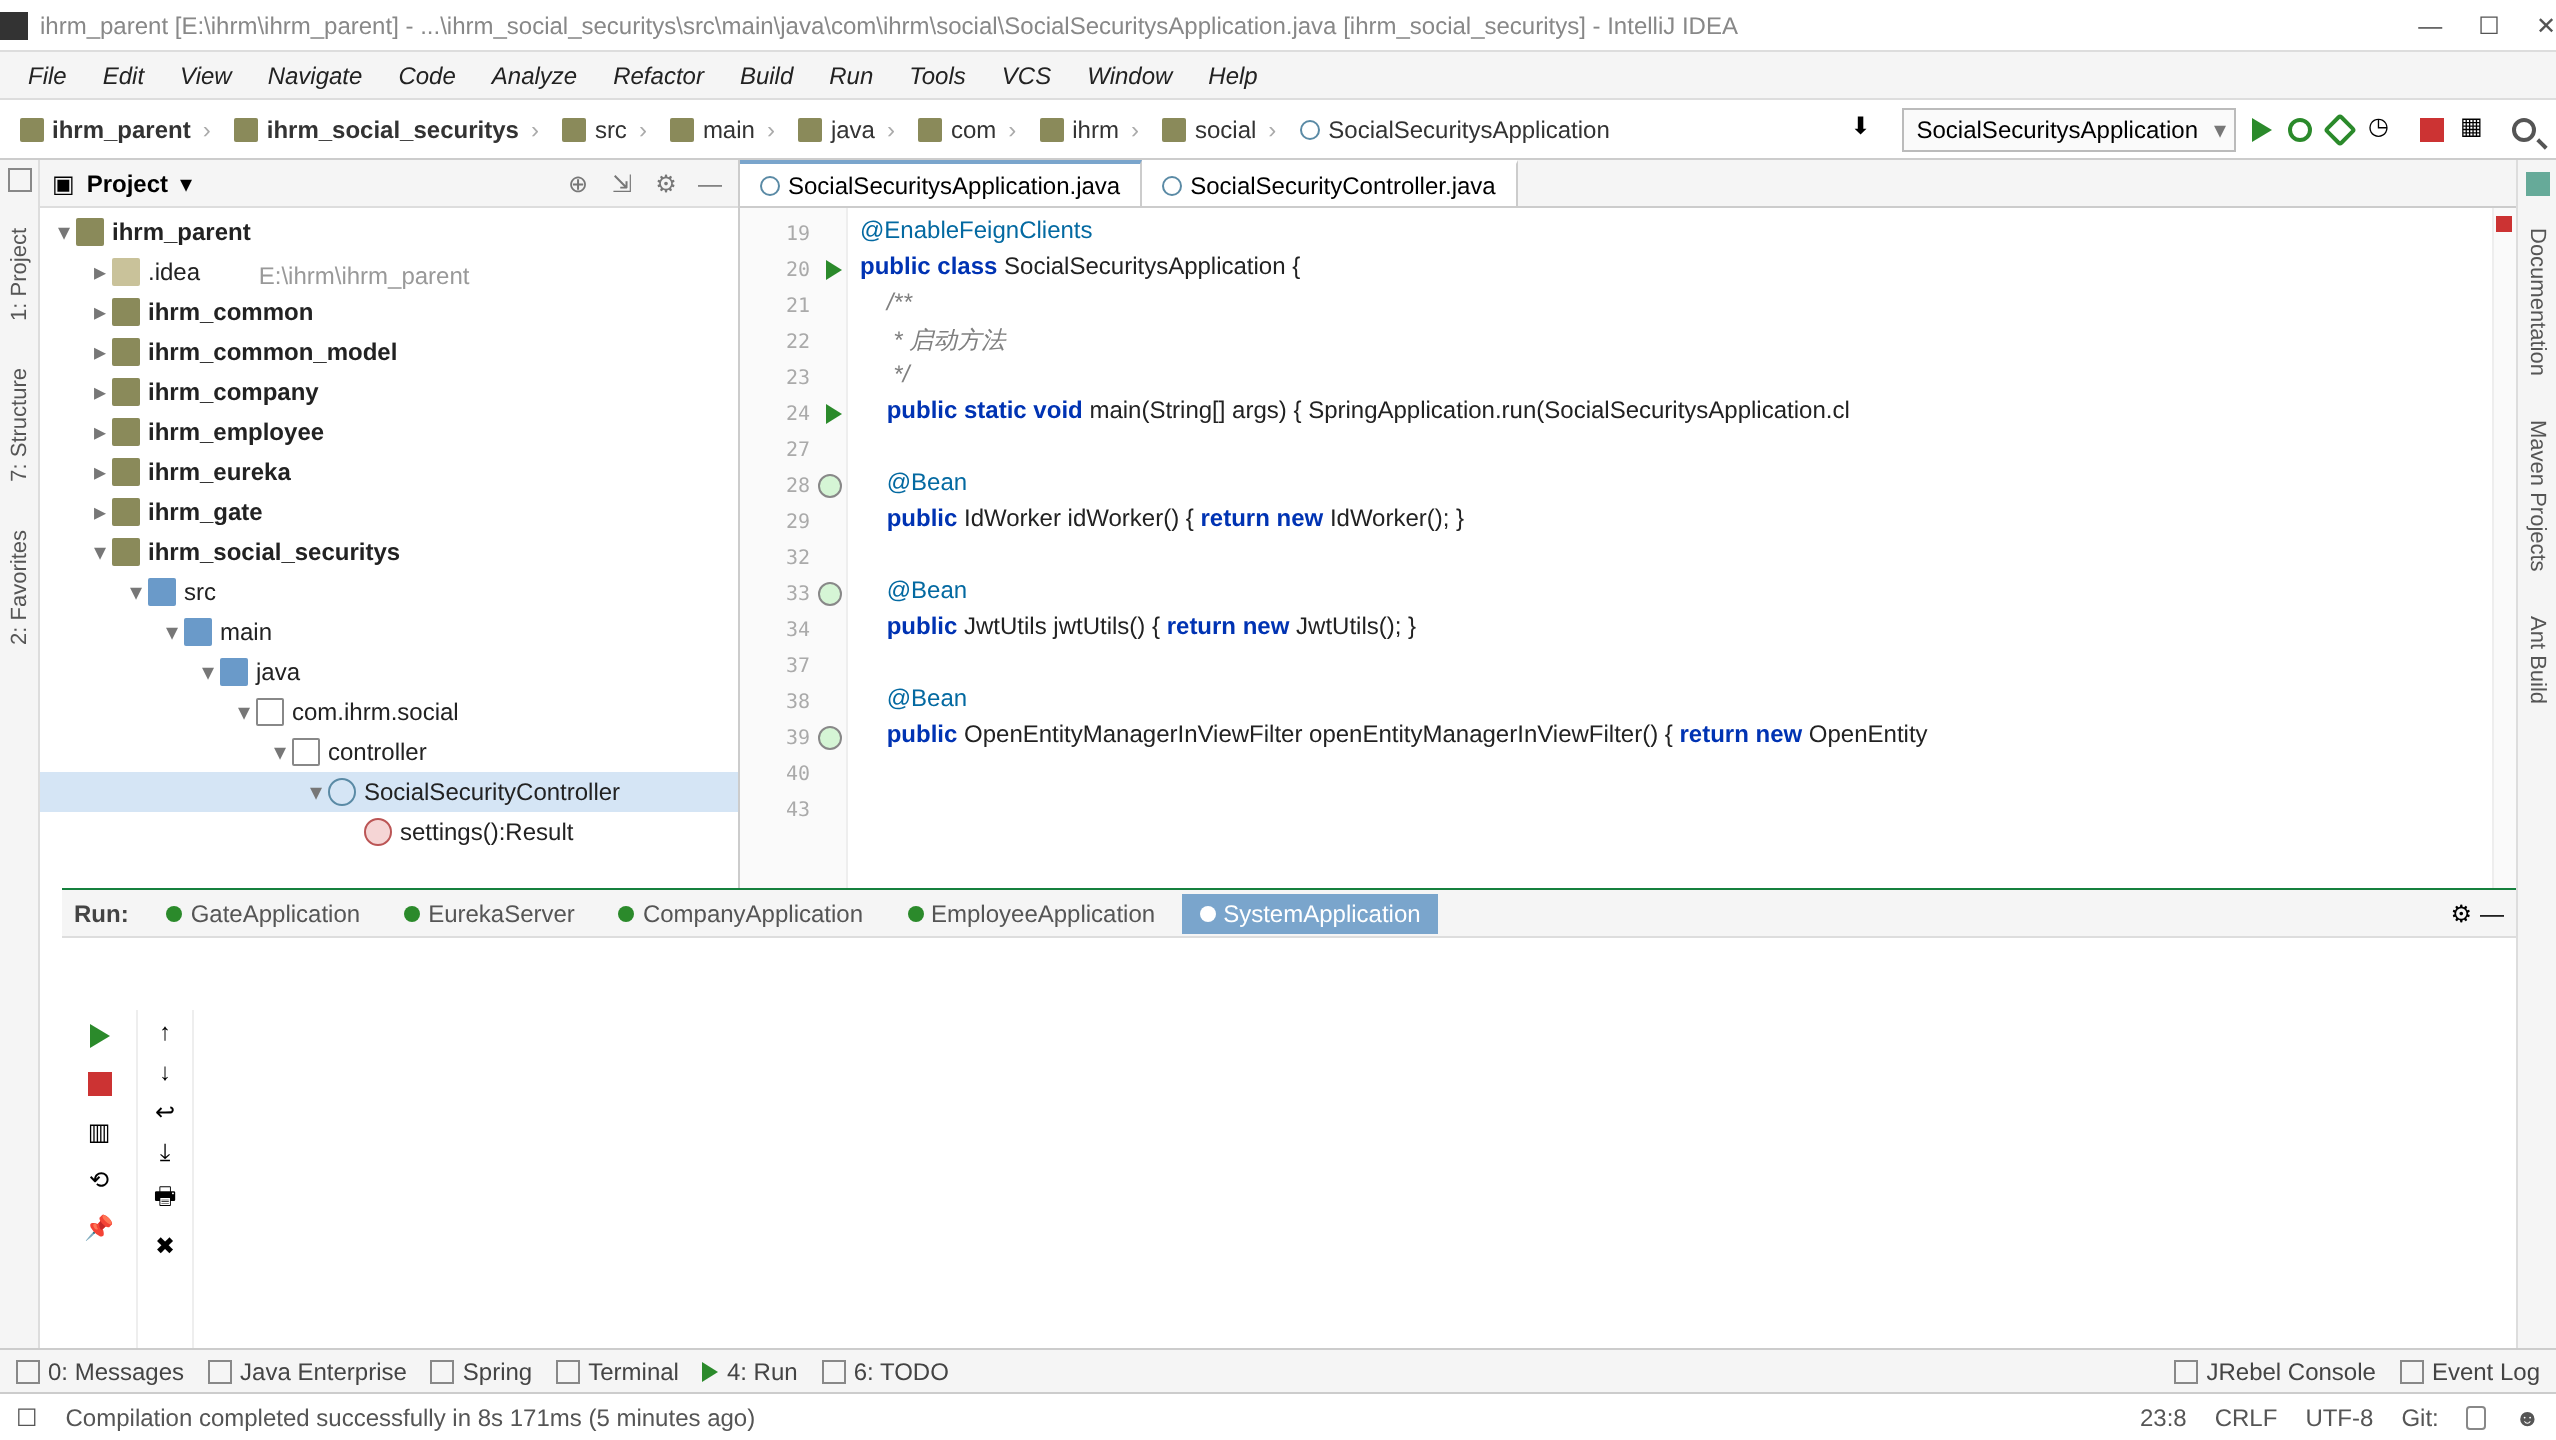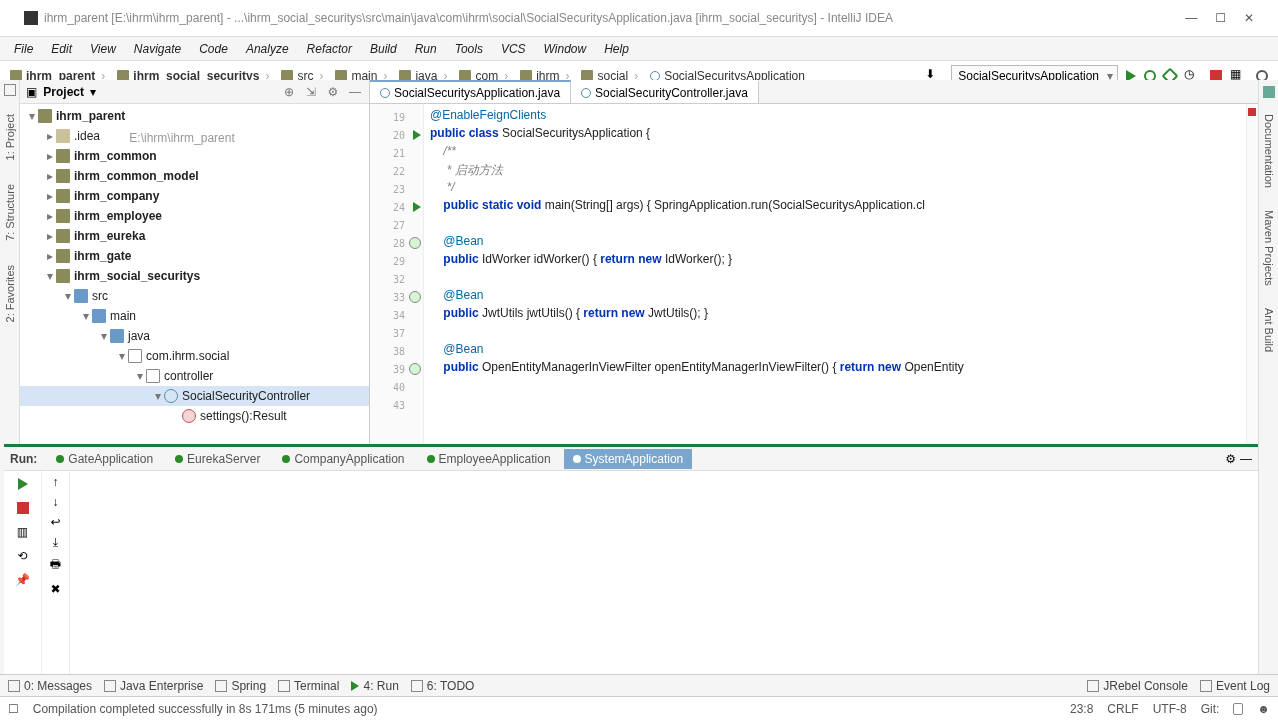--- a/index.html
+++ b/index.html
@@ -1,18 +1,18 @@
 <!DOCTYPE html>
 <html><head>
 <meta charset="utf-8">
 <style>
 * { margin:0; padding:0; box-sizing:border-box; font-family:"Segoe UI",Arial,sans-serif; font-size:12px; }
 body { background:#f0f0f0; width:1278px; height:720px; overflow:hidden; position:relative; }
 
-.titlebar { height:37px; background:#fff; border-bottom:1px solid #ddd; display:flex; align-items:center; padding:0 24px; color:#888; }
+.titlebar { height:26px; background:#fff; border-bottom:1px solid #ddd; display:flex; align-items:center; padding:0 0; color:#888; }
 .titlebar .tb-icon { width:14px; height:14px; background:#333; margin-right:6px; }
 .titlebar .tb-text { flex:1; white-space:nowrap; overflow:hidden; }
 .titlebar .win-controls { display:flex; gap:18px; color:#555; }
 .titlebar .win-controls span { cursor:pointer; }
 
 .menubar { height:24px; background:#f5f5f5; border-bottom:1px solid #ddd; display:flex; align-items:center; padding:0 6px; gap:2px; }
 .menubar .menu { padding:2px 8px; color:#222; cursor:pointer;font-style:italic; }
 
 .toolbar { height:30px; background:#fff; border-bottom:1px solid #ccc; display:flex; align-items:center; }
 .breadcrumb { display:flex; align-items:center; flex:1; padding-left:6px; gap:0; }
@@ -79,21 +79,21 @@
 .err-stripe { position:absolute; right:0; top:0; width:12px; height:100%; background:#fafafa; border-left:1px solid #eee;}
 .err-stripe .mk { position:absolute; right:2px; width:8px; height:8px; background:#c33; top:4px; }
 .breadcrumb-bottom { height:22px; border-top:1px solid #ddd; display:flex; align-items:center; padding:0 10px; gap:8px; color:#888; background:#fafafa; }
 .breadcrumb-bottom span::after { content:" ›"; color:#ccc; }
 .breadcrumb-bottom span:last-child::after { content:""; }
 
 .right-gutter { width:20px; background:#f5f5f5; border-left:1px solid #ddd; display:flex; flex-direction:column; align-items:center; gap:10px; padding-top:6px; }
 .right-gutter .vtab { writing-mode:vertical-rl; font-size:11px; color:#555; padding:6px 2px; cursor:pointer; }
 .right-gutter .sq { width:12px;height:12px;background:#6a9; }
 
-.run-panel { position:absolute; left:4px; right:20px; bottom:46px; height:230px; background:#fff; border-top:3px solid #15803d; display:flex; flex-direction:column; }
+.run-panel { position:absolute; left:31px; right:20px; bottom:46px; height:230px; background:#fff; border-top:1px solid #15803d; display:flex; flex-direction:column;gap:36px; }
 .run-tabs { height:24px; background:#f5f5f5; border-bottom:1px solid #ddd; display:flex; align-items:center; padding:0 6px; gap:4px; }
 .run-tabs .rt-lbl { font-weight:bold; margin-right:6px; color:#444; }
 .run-tabs .rtab { padding:2px 8px; display:flex; align-items:center; gap:4px; cursor:pointer; color:#555; border:1px solid transparent; }
 .run-tabs .rtab.active { background:#7aa5cc; color:#fff; }
 .run-tabs .rtab .dot { width:8px;height:8px;border-radius:50%;background:#2b8a2b; }
 .run-tabs .sp { flex:1; }
 .run-body { flex:1; display:flex; }
 .run-left { width:38px; border-right:1px solid #eee; display:flex; flex-direction:column; align-items:center; padding-top:4px; gap:6px; }
 .run-left .rb { width:18px;height:18px;cursor:pointer;display:flex;align-items:center;justify-content:center; }
 .run-left2 { width:28px; border-right:1px solid #eee; display:flex; flex-direction:column; align-items:center; padding-top:4px; gap:6px; }

